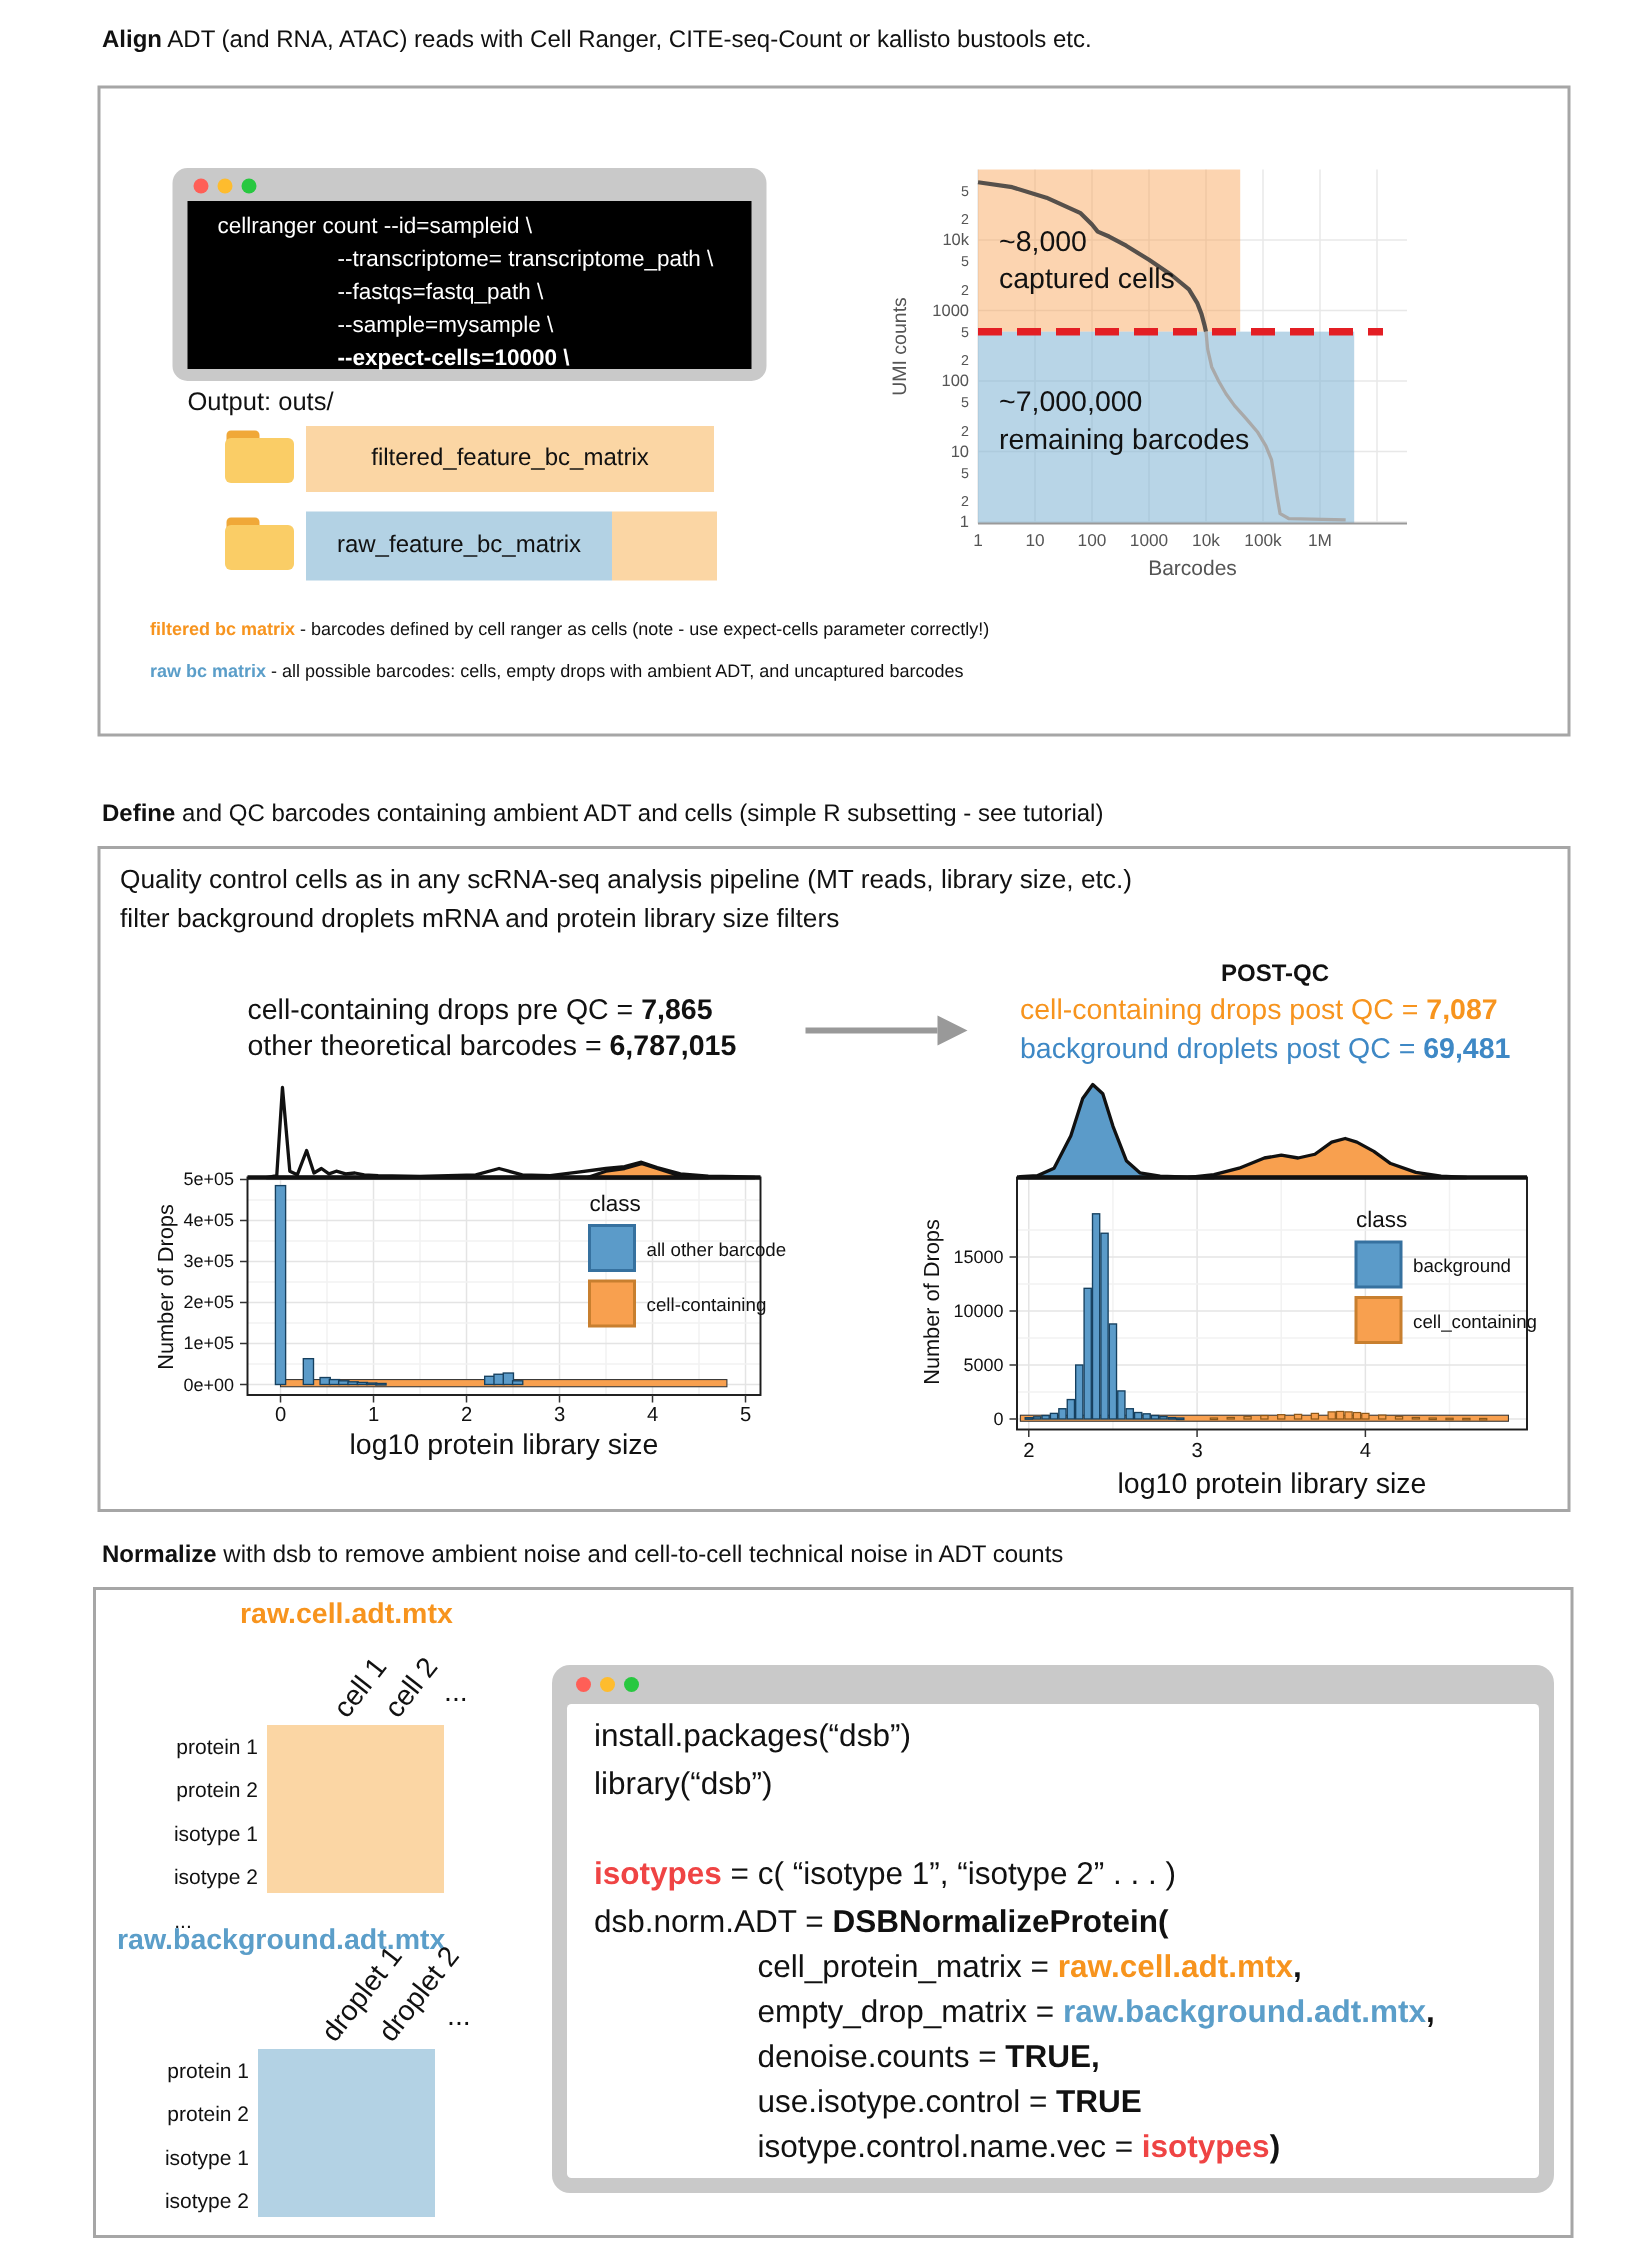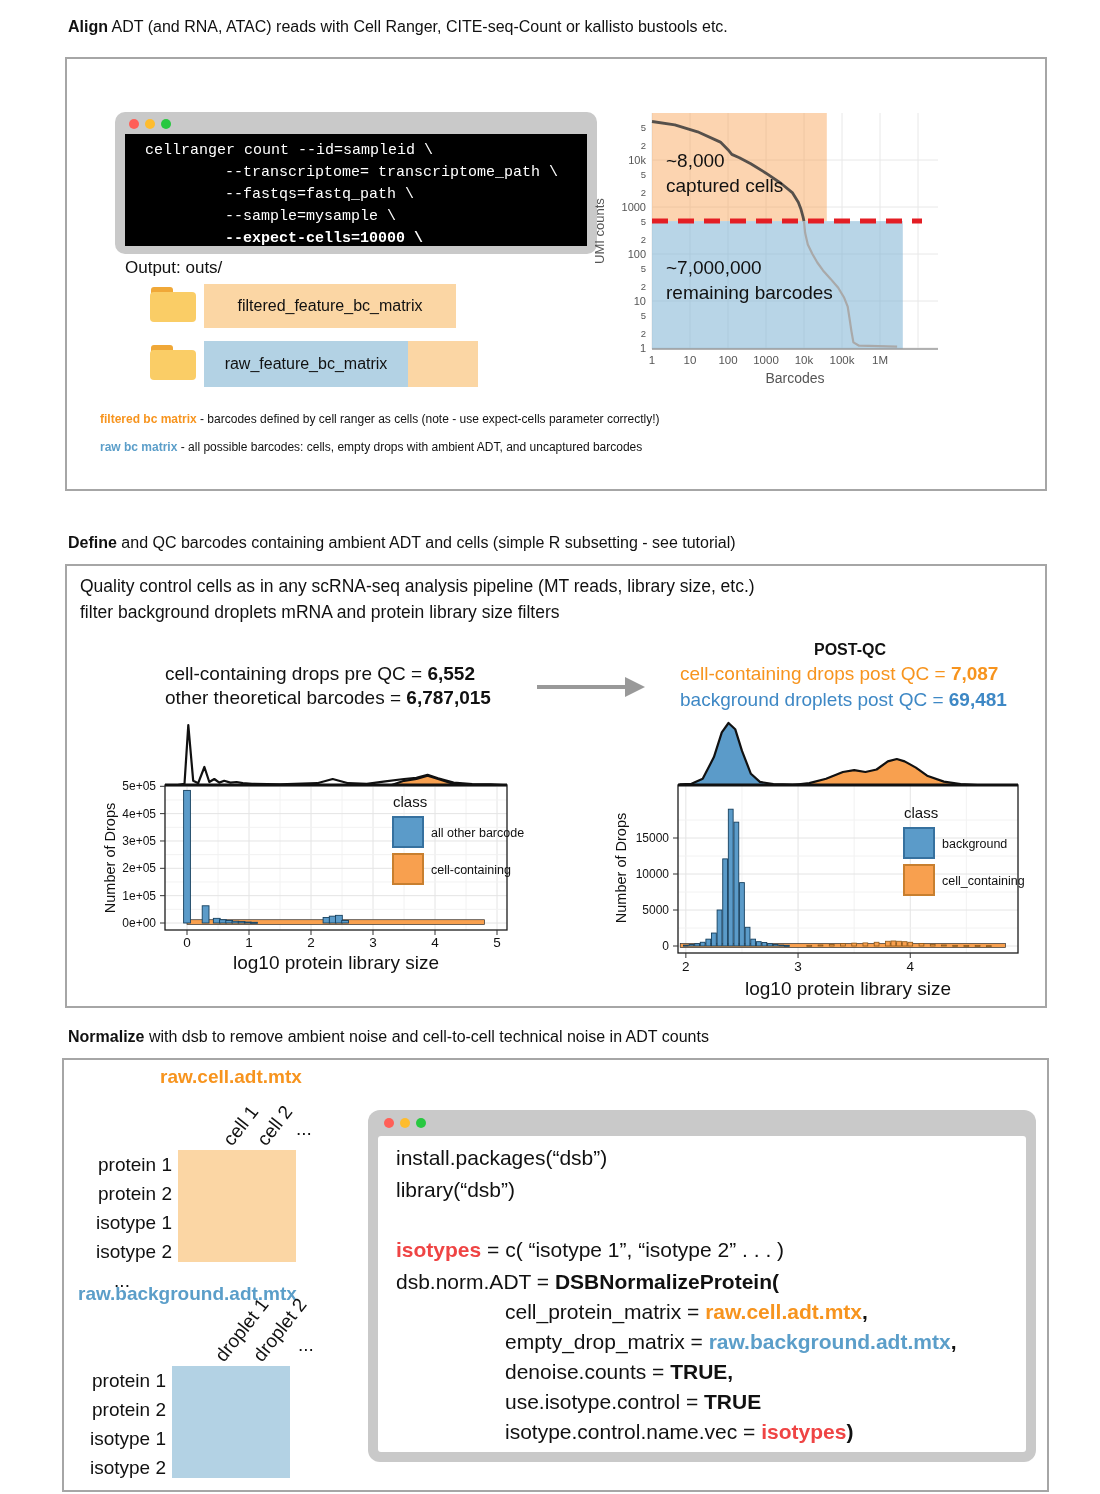--- a/index.html
+++ b/index.html
@@ -18,59 +18,59 @@
   .screen{position:absolute;left:10px;top:22px;right:10px;bottom:8px;background:#000;color:#fff;
           font-size:15px;line-height:22px;padding:6px 0 0 20px;white-space:nowrap;}
   .screen .ind{padding-left:80px;}
   .folderbar{display:flex;align-items:center;justify-content:center;font-size:16px;}
   .notes{font-size:12px;white-space:nowrap;}
   .qctext{font-size:17.5px;white-space:nowrap;}
   .qctitle{font-size:16px;font-weight:bold;text-align:center;}
   .stat{font-size:19px;white-space:nowrap;}
   .mtx-title{font-size:19px;font-weight:bold;white-space:nowrap;}
   .rot{position:absolute;white-space:nowrap;font-size:19px;transform-origin:0 100%;transform:rotate(-52deg);}
-  .rowlabels{position:absolute;font-size:19px;line-height:29px;text-align:right;}
+  .rowlabels{position:absolute;font-size:14px;line-height:29px;text-align:right;}
   .rowdots{text-align:center;}
   .codewin{background:#C9C9C9;border-radius:12px;}
   .codewhite{position:absolute;left:10px;top:26px;width:648px;height:316px;background:#fff;border-radius:3px;}
   .codeline{position:absolute;font-size:21px;white-space:nowrap;}
   svg text{font-family:"Liberation Sans", sans-serif;}
 </style>
 </head>
 <body>
 
 <div class="page">
 
   <div class="abs heading" style="left:68px;top:18px;">
     <span class="bold">Align</span><span> ADT (and RNA, ATAC) reads with Cell Ranger, CITE-seq-Count or kallisto bustools etc.</span>
   </div>
 
   <div class="abs panelbox" style="left:65px;top:57px;width:978px;height:430px;"></div>
 
 
-  <div class="abs terminal" style="left:115px;top:112px;width:482px;height:142px;font-family:Liberation Mono, monospace;">
+  <div class="abs terminal" style="left:115px;top:112px;width:396px;height:142px;">
     <div class="abs" style="left:14px;top:7px;">
       <span class="dot" style="background:#FF5F57;"></span><span class="dot" style="background:#FEBC2E;"></span><span class="dot" style="background:#28C840;"></span>
     </div>
     <div class="screen">
       <div>cellranger count --id=sampleid \</div>
       <div class="ind">--transcriptome= transcriptome_path \</div>
       <div class="ind">--fastqs=fastq_path \</div>
       <div class="ind">--sample=mysample \</div>
       <div class="ind bold">--expect-cells=10000 \</div>
     </div>
   </div>
 
   <div class="abs" style="left:125px;top:258px;font-size:17px;">Output: outs/</div>
 
   <svg class="abs" style="left:148px;top:282px;" width="50" height="44">
     <rect x="3" y="5" width="22" height="12" rx="3" fill="#F0A838"></rect>
     <rect x="2" y="10" width="46" height="30" rx="4" fill="#FACD66"></rect>
   </svg>
-  <div class="abs folderbar" style="left:204px;top:284px;width:252px;height:44px;background:#FBD6A4;">filtered_feature_bc_matrix</div>
+  <div class="abs folderbar" style="left:204px;top:284px;width:272px;height:44px;background:#FBD6A4;">filtered_feature_bc_matrix</div>
 
   <svg class="abs" style="left:148px;top:340px;" width="50" height="44">
     <rect x="3" y="5" width="22" height="12" rx="3" fill="#F0A838"></rect>
     <rect x="2" y="10" width="46" height="30" rx="4" fill="#FACD66"></rect>
   </svg>
   <div class="abs folderbar" style="left:204px;top:341px;width:204px;height:46px;background:#B3D2E4;">raw_feature_bc_matrix</div>
   <div class="abs" style="left:408px;top:341px;width:70px;height:46px;background:#FBD6A4;"></div>
 
   <svg class="abs" style="left:590px;top:97px;" width="450" height="300" id="knee-svg">
       <line x1="62" y1="16" x2="62" y2="252" stroke="#e8e8e8"></line>
@@ -132,21 +132,21 @@
   <div class="abs heading" style="left:68px;top:534px;">
     <span class="bold">Define</span><span> and QC barcodes containing ambient ADT and cells (simple R subsetting - see tutorial)</span>
   </div>
 
   <div class="abs panelbox" style="left:65px;top:564px;width:978px;height:440px;"></div>
 
   <div class="abs qctext" style="left:80px;top:576px;">Quality control cells as in any scRNA-seq analysis pipeline (MT reads, library size, etc.)</div>
   <div class="abs qctext" style="left:80px;top:602px;">filter background droplets mRNA and protein library size filters</div>
 
   <div class="abs stat" style="left:165px;top:663px;">
-    <span>cell-containing drops pre QC = </span><span class="bold">6,552</span>
+    <span>cell-containing drops pre QC = </span><span class="bold">7,865</span>
   </div>
   <div class="abs stat" style="left:165px;top:687px;">
     <span>other theoretical barcodes = </span><span class="bold">6,787,015</span>
   </div>
 
   <svg class="abs" style="left:533px;top:672px;" width="115" height="30">
     <line x1="4" y1="15" x2="92" y2="15" stroke="#999" stroke-width="4"></line>
     <polygon points="92,5 112,15 92,25" fill="#999"></polygon>
   </svg>
 

